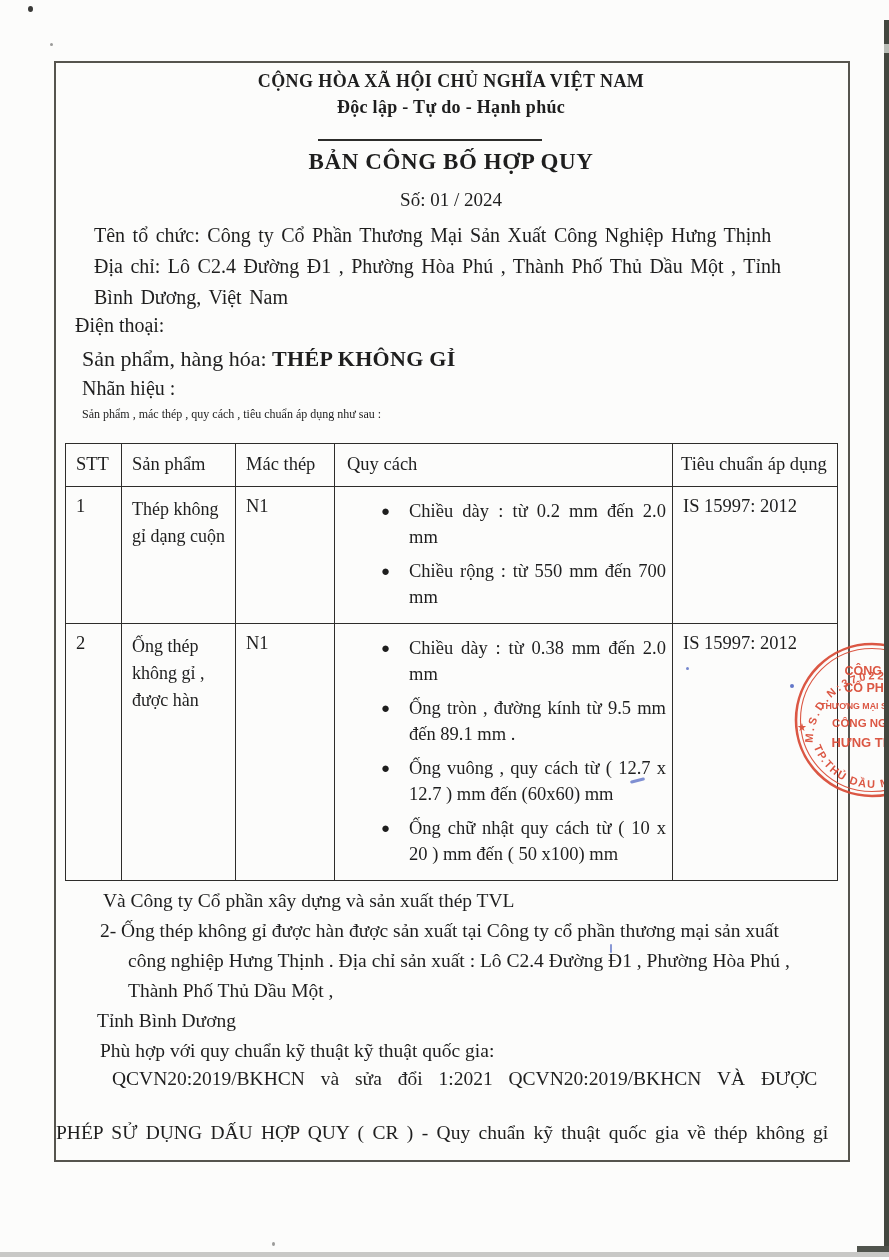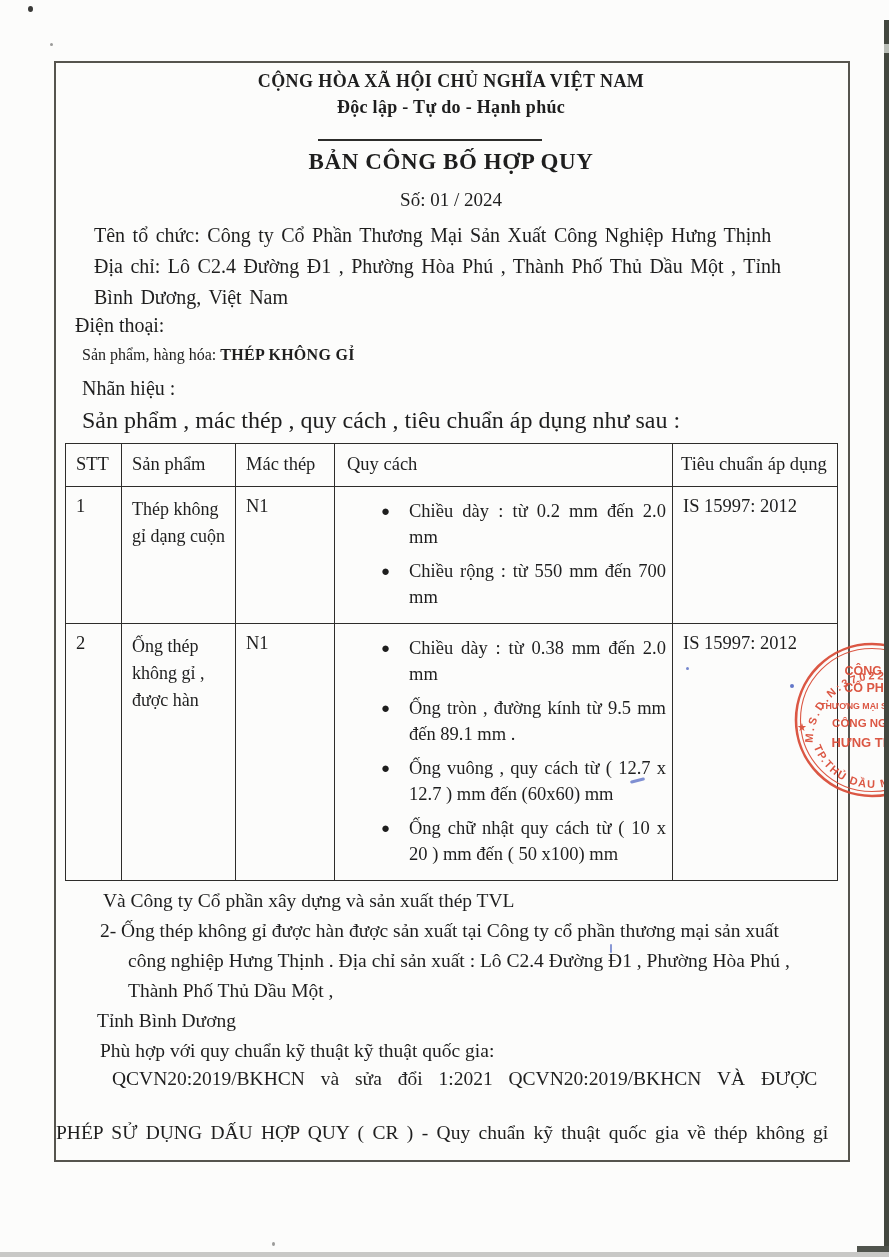--- a/index.html
+++ b/index.html
@@ -23,24 +23,24 @@
     font-size:18px;font-weight:bold;letter-spacing:.4px;}
   .nat-line2{left:54px;top:97px;width:794px;text-align:center;
     font-size:18px;font-weight:bold;letter-spacing:.3px;}
   .motto-underline{left:318px;top:139px;width:224px;height:2px;background:#2c2c2a;}
   .doc-title{left:54px;top:149px;width:794px;text-align:center;
     font-size:23px;font-weight:bold;letter-spacing:.6px;}
   .doc-number{left:54px;top:189px;width:794px;text-align:center;font-size:19px;}
   
   .org-block{left:75px;top:220px;width:748px;font-size:20px;line-height:31px;word-spacing:2.5px;margin-left:19px;}
   .phone-line{left:75px;top:314px;font-size:20px;}
-  .product-line{left:82px;top:346px;font-size:16px;}
+  .product-line{left:82px;top:346px;font-size:22px;}
   .product-line b{letter-spacing:.3px;}
   .brand-line{left:82px;top:377px;font-size:20px;}
-  .intro-line{left:82px;top:407px;font-size:24px;}
+  .intro-line{left:82px;top:407px;font-size:12px;}
   
   .spec-table{left:65px;top:443px;border-collapse:collapse;table-layout:fixed;width:772px;
     font-size:18.5px;}
   .spec-table th,.spec-table td{border:1.5px solid #2e2d2b;vertical-align:top;
     font-weight:normal;text-align:left;padding:9px 6px 6px 10px;}
   .spec-table th{height:26px;padding-top:10px;}
   .th-stt,.td-stt{text-align:center;padding-left:2px;}
   .td-product{padding-left:9px;padding-right:6px;text-align:justify;font-size:18px;line-height:27px;}
   .td-grade{text-align:center;}
   .td-spec{padding-left:0;padding-right:8px;}

